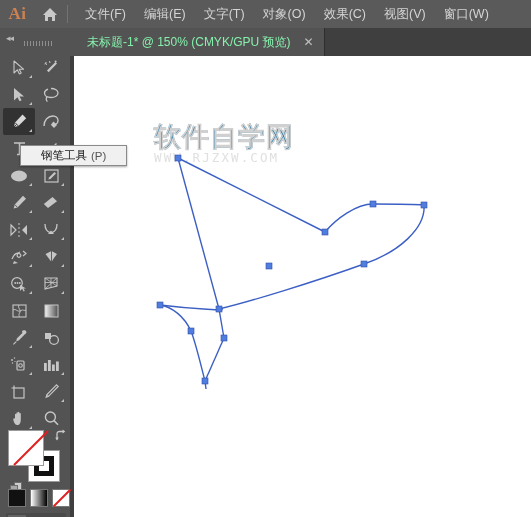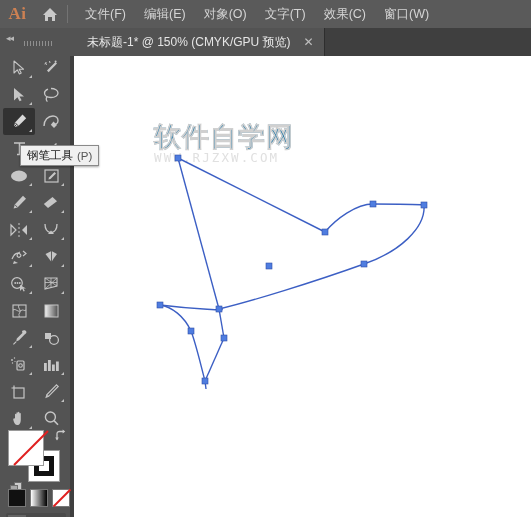--- a/index.html
+++ b/index.html
@@ -42,21 +42,21 @@
 
   
   .tabbar {
     position:absolute; left:74px; top:28px; width:457px; height:28px;
     background:#3f3f3f; display:flex; align-items:stretch;
   }
   .doc-tab {
     background:#535353; height:28px; display:flex; align-items:center;
     padding:0 10px 0 13px; border-right:1px solid #2e2e2e;
   }
-  .doc-tab-title { color:#e5e5e5; font-size:12px; white-space:nowrap; }
+  .doc-tab-title { color:#86efac; font-size:12px; white-space:nowrap; }
   .doc-tab-close {
     color:#c0c0c0; font-size:12px; margin-left:13px; font-weight:bold;
     line-height:1; cursor:pointer;
   }
 
   
   .canvas-area {
     position:absolute; left:74px; top:56px; width:457px; height:461px;
     background:#ffffff; overflow:hidden;
   }
@@ -145,21 +145,21 @@
   .mode-btn {
     width:18px; height:17px; display:flex; align-items:center; justify-content:center;
     background:#4a4a4a;
   }
   .mode-btn.sel { background:#646464; }
 
   
   .tooltip {
     position:absolute; left:20px; top:145px; height:21px;
     background:#f0f0f0; border:1px solid #8a8a8a;
-    display:flex; align-items:center; padding:0 6px;
+    display:flex; align-items:center; padding:0 20px;
     font-size:11.5px; color:#1a1a1a; white-space:nowrap;
     box-shadow:0 1px 2px rgba(0,0,0,.35); z-index:50;
   }
   .tooltip .tip-key { color:#555; }
 </style>
 </head>
 <body>
 
 <div id="app">
 
@@ -169,23 +169,24 @@
       <span class="home-icon">
         <span class="roof"></span>
           <span class="body"></span>
           <span class="door"></span>
       </span>
     </div>
     <div class="menu-sep"></div>
     <div class="menu-items">
       <div class="menu-item">文件(F)</div>
       <div class="menu-item">编辑(E)</div>
+      <div class="menu-item">文字(T)</div>
       <div class="menu-item">对象(O)</div>
-      <div class="menu-item">文字(T)</div>
       <div class="menu-item">效果(C)</div>
+      <div class="menu-item">视图(V)</div>
       <div class="menu-item">窗口(W)</div>
     </div>
   </div>
 
   <div class="tabbar">
     <div class="doc-tab">
       <span class="doc-tab-title">未标题-1* @ 150% (CMYK/GPU 预览)</span>
       <span class="doc-tab-close">✕</span>
     </div>
   </div>

